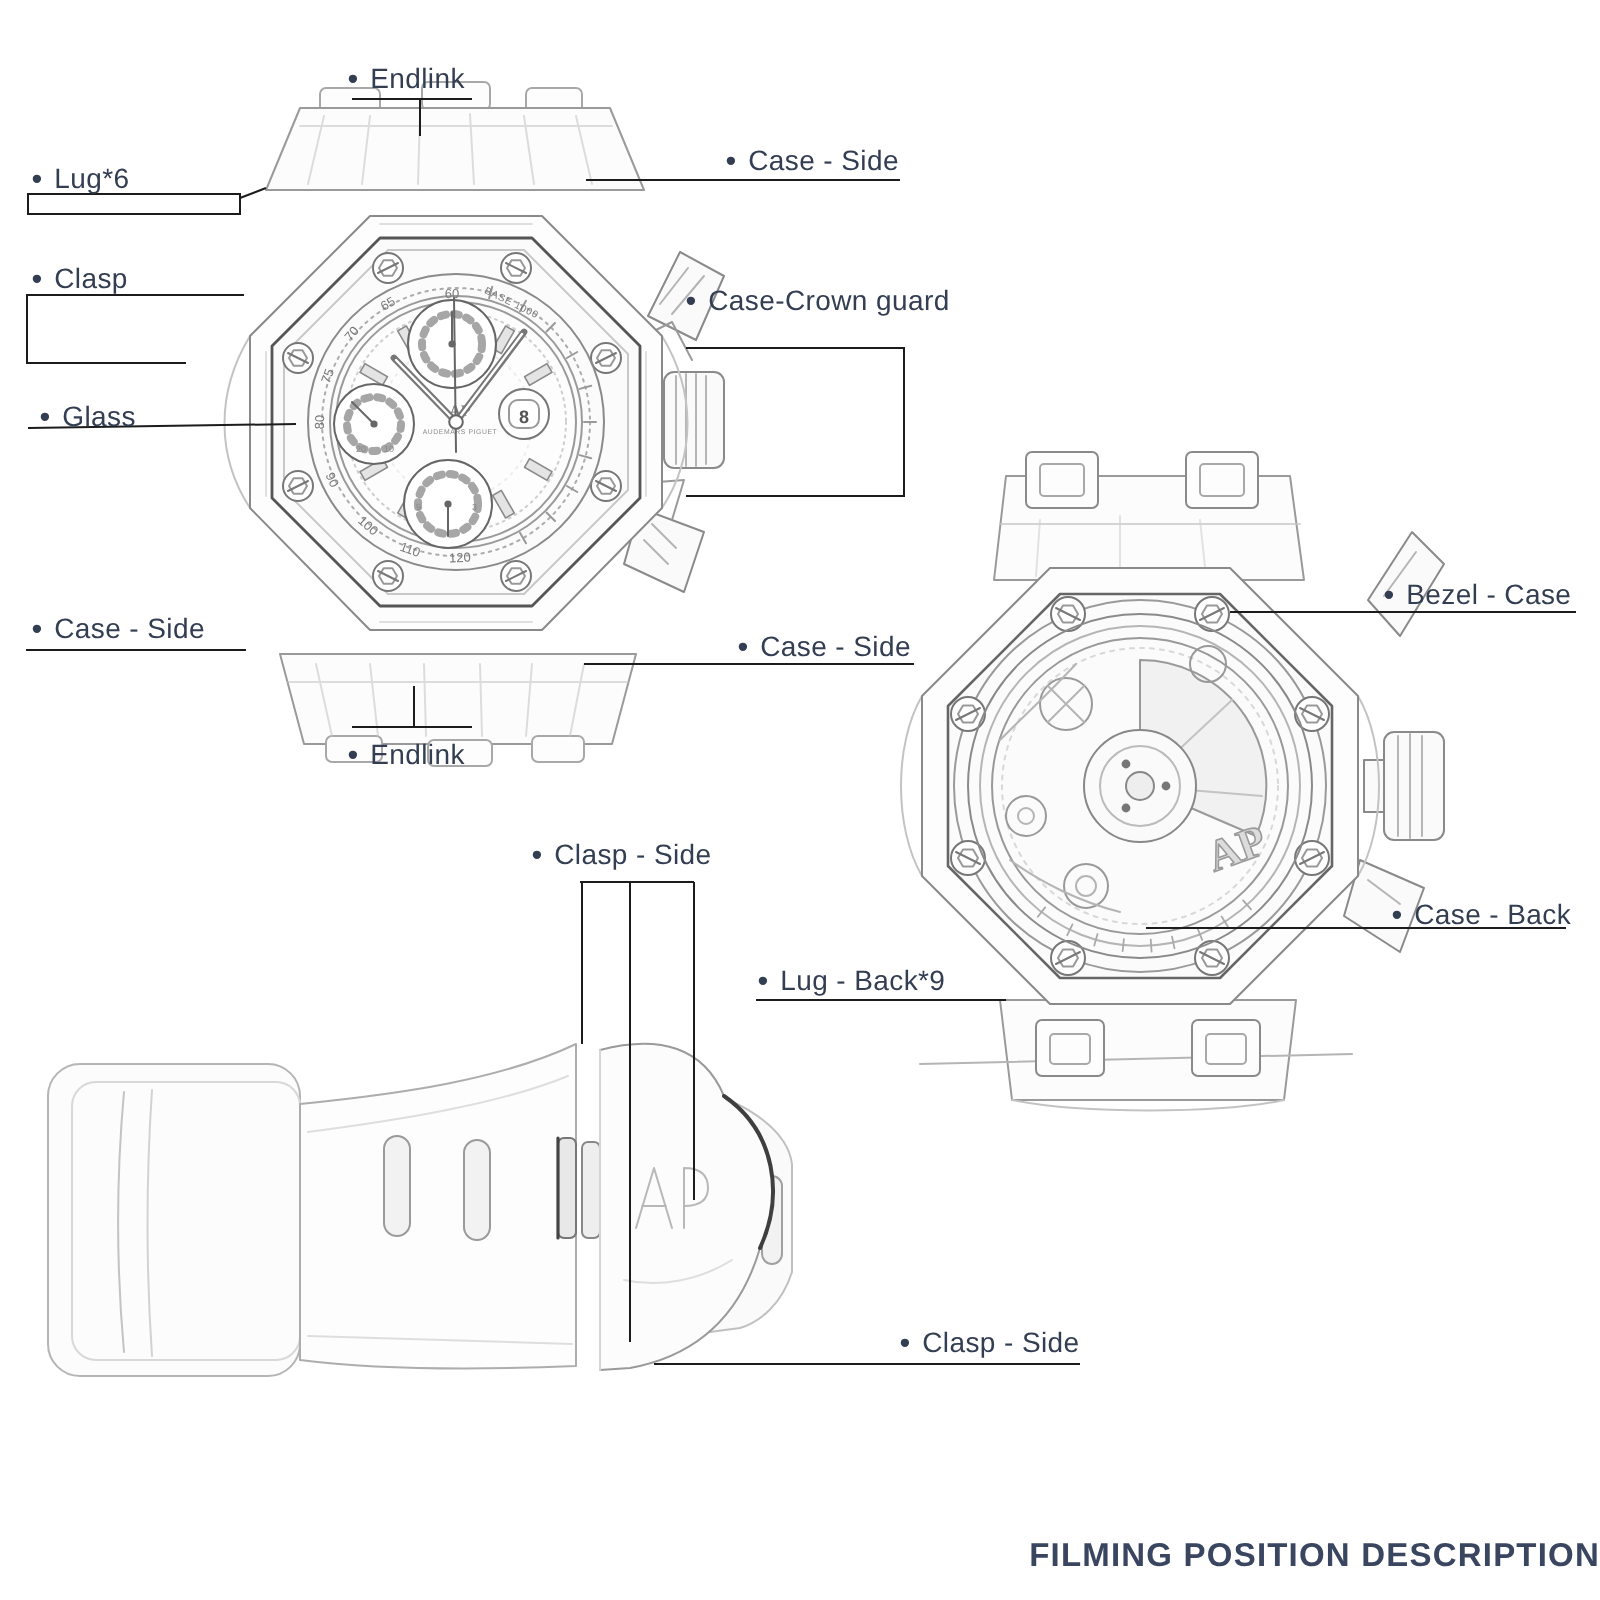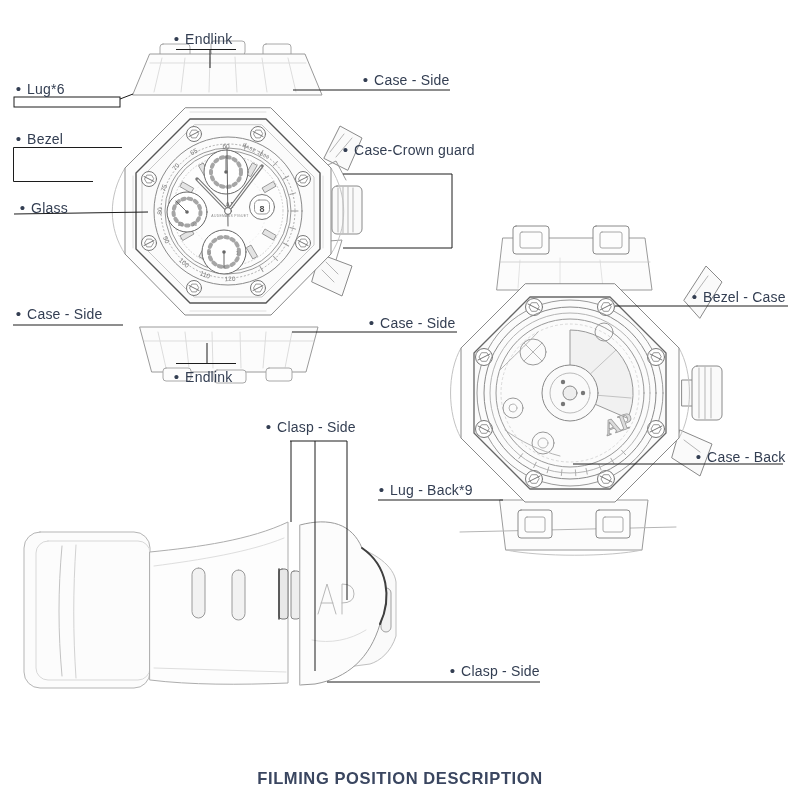--- a/index.html
+++ b/index.html
@@ -1,21 +1,21 @@
 <!DOCTYPE html>
 <html><head>
 <meta charset="utf-8">
 <style>
   html,body{margin:0;padding:0;background:#fff;}
   .canvas{position:relative;width:800px;height:800px;background:#ffffff;overflow:hidden;
           font-family:"Liberation Sans",sans-serif;}
   .canvas svg{position:absolute;left:0;top:0;}
   .lbl{position:absolute;font-size:14px;color:#333e52;white-space:nowrap;letter-spacing:.2px;line-height:17px;}
   .lbl .dot{display:inline-block;margin-right:6px;transform:scale(1.1);}
-  .title{position:absolute;left:0;top:769px;width:800px;text-align:center;
+  .title{position:absolute;left:0;top:769px;width:800px;text-align:right;
          font-size:16.5px;font-weight:bold;letter-spacing:.6px;color:#3a4660;}
   text{font-family:"Liberation Sans",sans-serif;}
   .serif{font-family:"Liberation Serif",serif;}
 </style>
 </head>
 <body>
 
 <div class="canvas">
 
 <svg width="800" height="800" viewBox="0 0 800 800">
@@ -411,21 +411,21 @@
     <path d="M615,306 H788"></path>
     <path d="M573,464 H783"></path>
     <path d="M378,500 H503"></path>
     <path d="M290,441 H347 M291,441 V522 M315,441 V671 M347,441 V600"></path>
     <path d="M327,682 H540"></path>
   </g>
 </svg>
 
 <div class="lbl" style="left:174px;top:31px"><span class="dot">•</span><span>Endlink</span></div>
 <div class="lbl" style="left:16px;top:81px"><span class="dot">•</span><span>Lug*6</span></div>
-<div class="lbl" style="left:16px;top:131px"><span class="dot">•</span><span>Bezel</span></div>
+<div class="lbl" style="left:16px;top:131px"><span class="dot">•</span><span>Clasp</span></div>
 <div class="lbl" style="left:20px;top:200px"><span class="dot">•</span><span>Glass</span></div>
 <div class="lbl" style="left:16px;top:306px"><span class="dot">•</span><span>Case - Side</span></div>
 <div class="lbl" style="left:174px;top:369px"><span class="dot">•</span><span>Endlink</span></div>
 <div class="lbl" style="left:363px;top:72px"><span class="dot">•</span><span>Case - Side</span></div>
 <div class="lbl" style="left:343px;top:142px"><span class="dot">•</span><span>Case-Crown guard</span></div>
 <div class="lbl" style="left:369px;top:315px"><span class="dot">•</span><span>Case - Side</span></div>
 <div class="lbl" style="left:692px;top:289px"><span class="dot">•</span><span>Bezel - Case</span></div>
 <div class="lbl" style="left:696px;top:449px"><span class="dot">•</span><span>Case - Back</span></div>
 <div class="lbl" style="left:379px;top:482px"><span class="dot">•</span><span>Lug - Back*9</span></div>
 <div class="lbl" style="left:266px;top:419px"><span class="dot">•</span><span>Clasp - Side</span></div>

